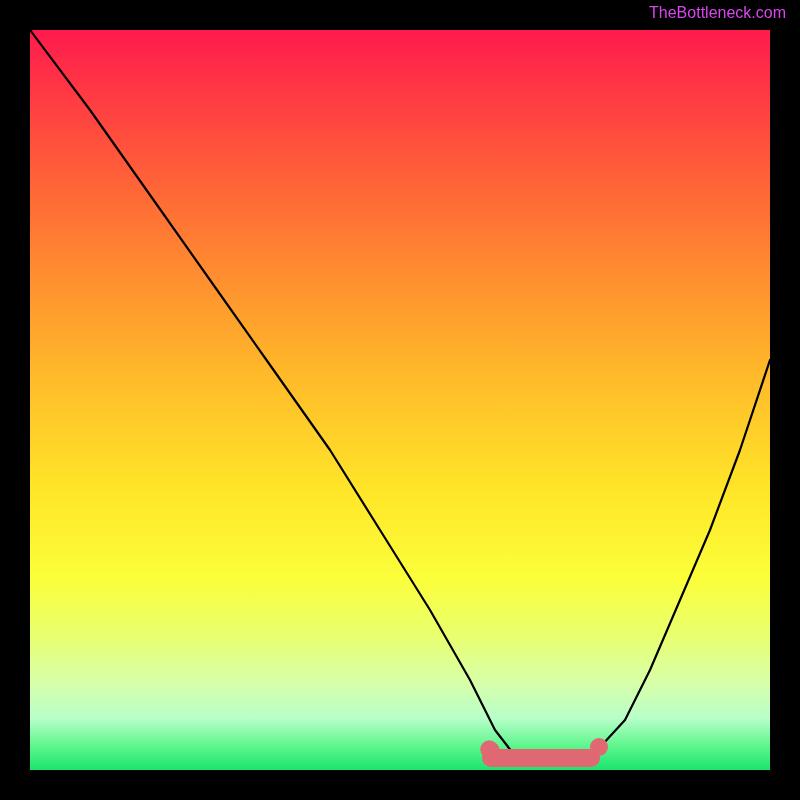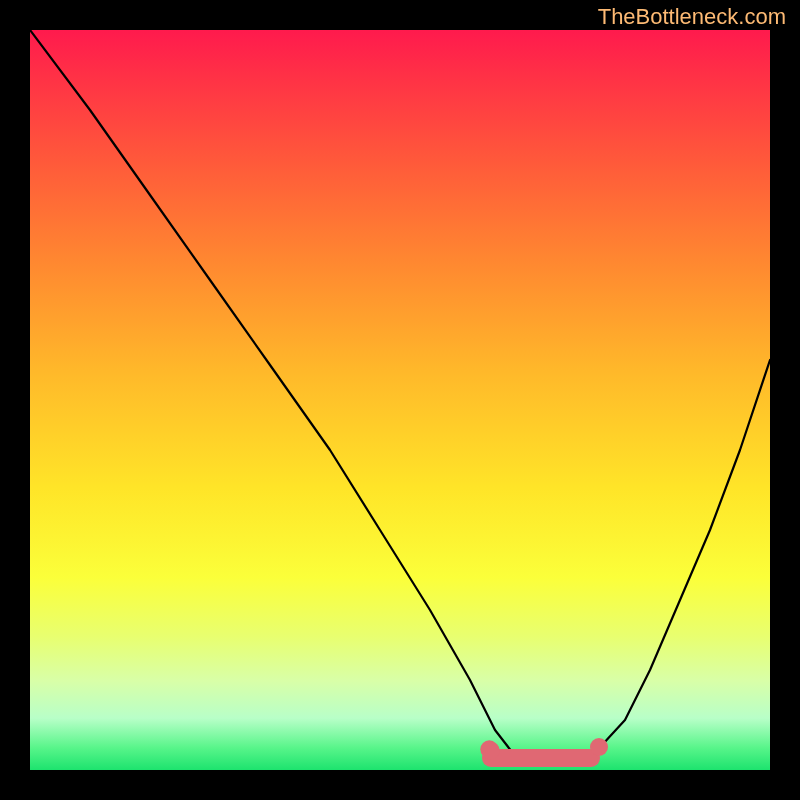--- a/index.html
+++ b/index.html
@@ -8,22 +8,22 @@
     height: 800px;
     background: #000;
     position: relative;
     overflow: hidden;
     font-family: Arial, sans-serif;
   }
   .watermark {
     position: absolute;
     top: 4px;
     right: 14px;
-    color: #fdba74;
-    font-size: 22px;
+    color: #d946ef;
+    font-size: 16px;
     font-weight: 500;
     z-index: 10;
   }
   .plot-area {
     position: absolute;
     left: 30px;
     top: 30px;
     width: 740px;
     height: 740px;
     background: linear-gradient(

